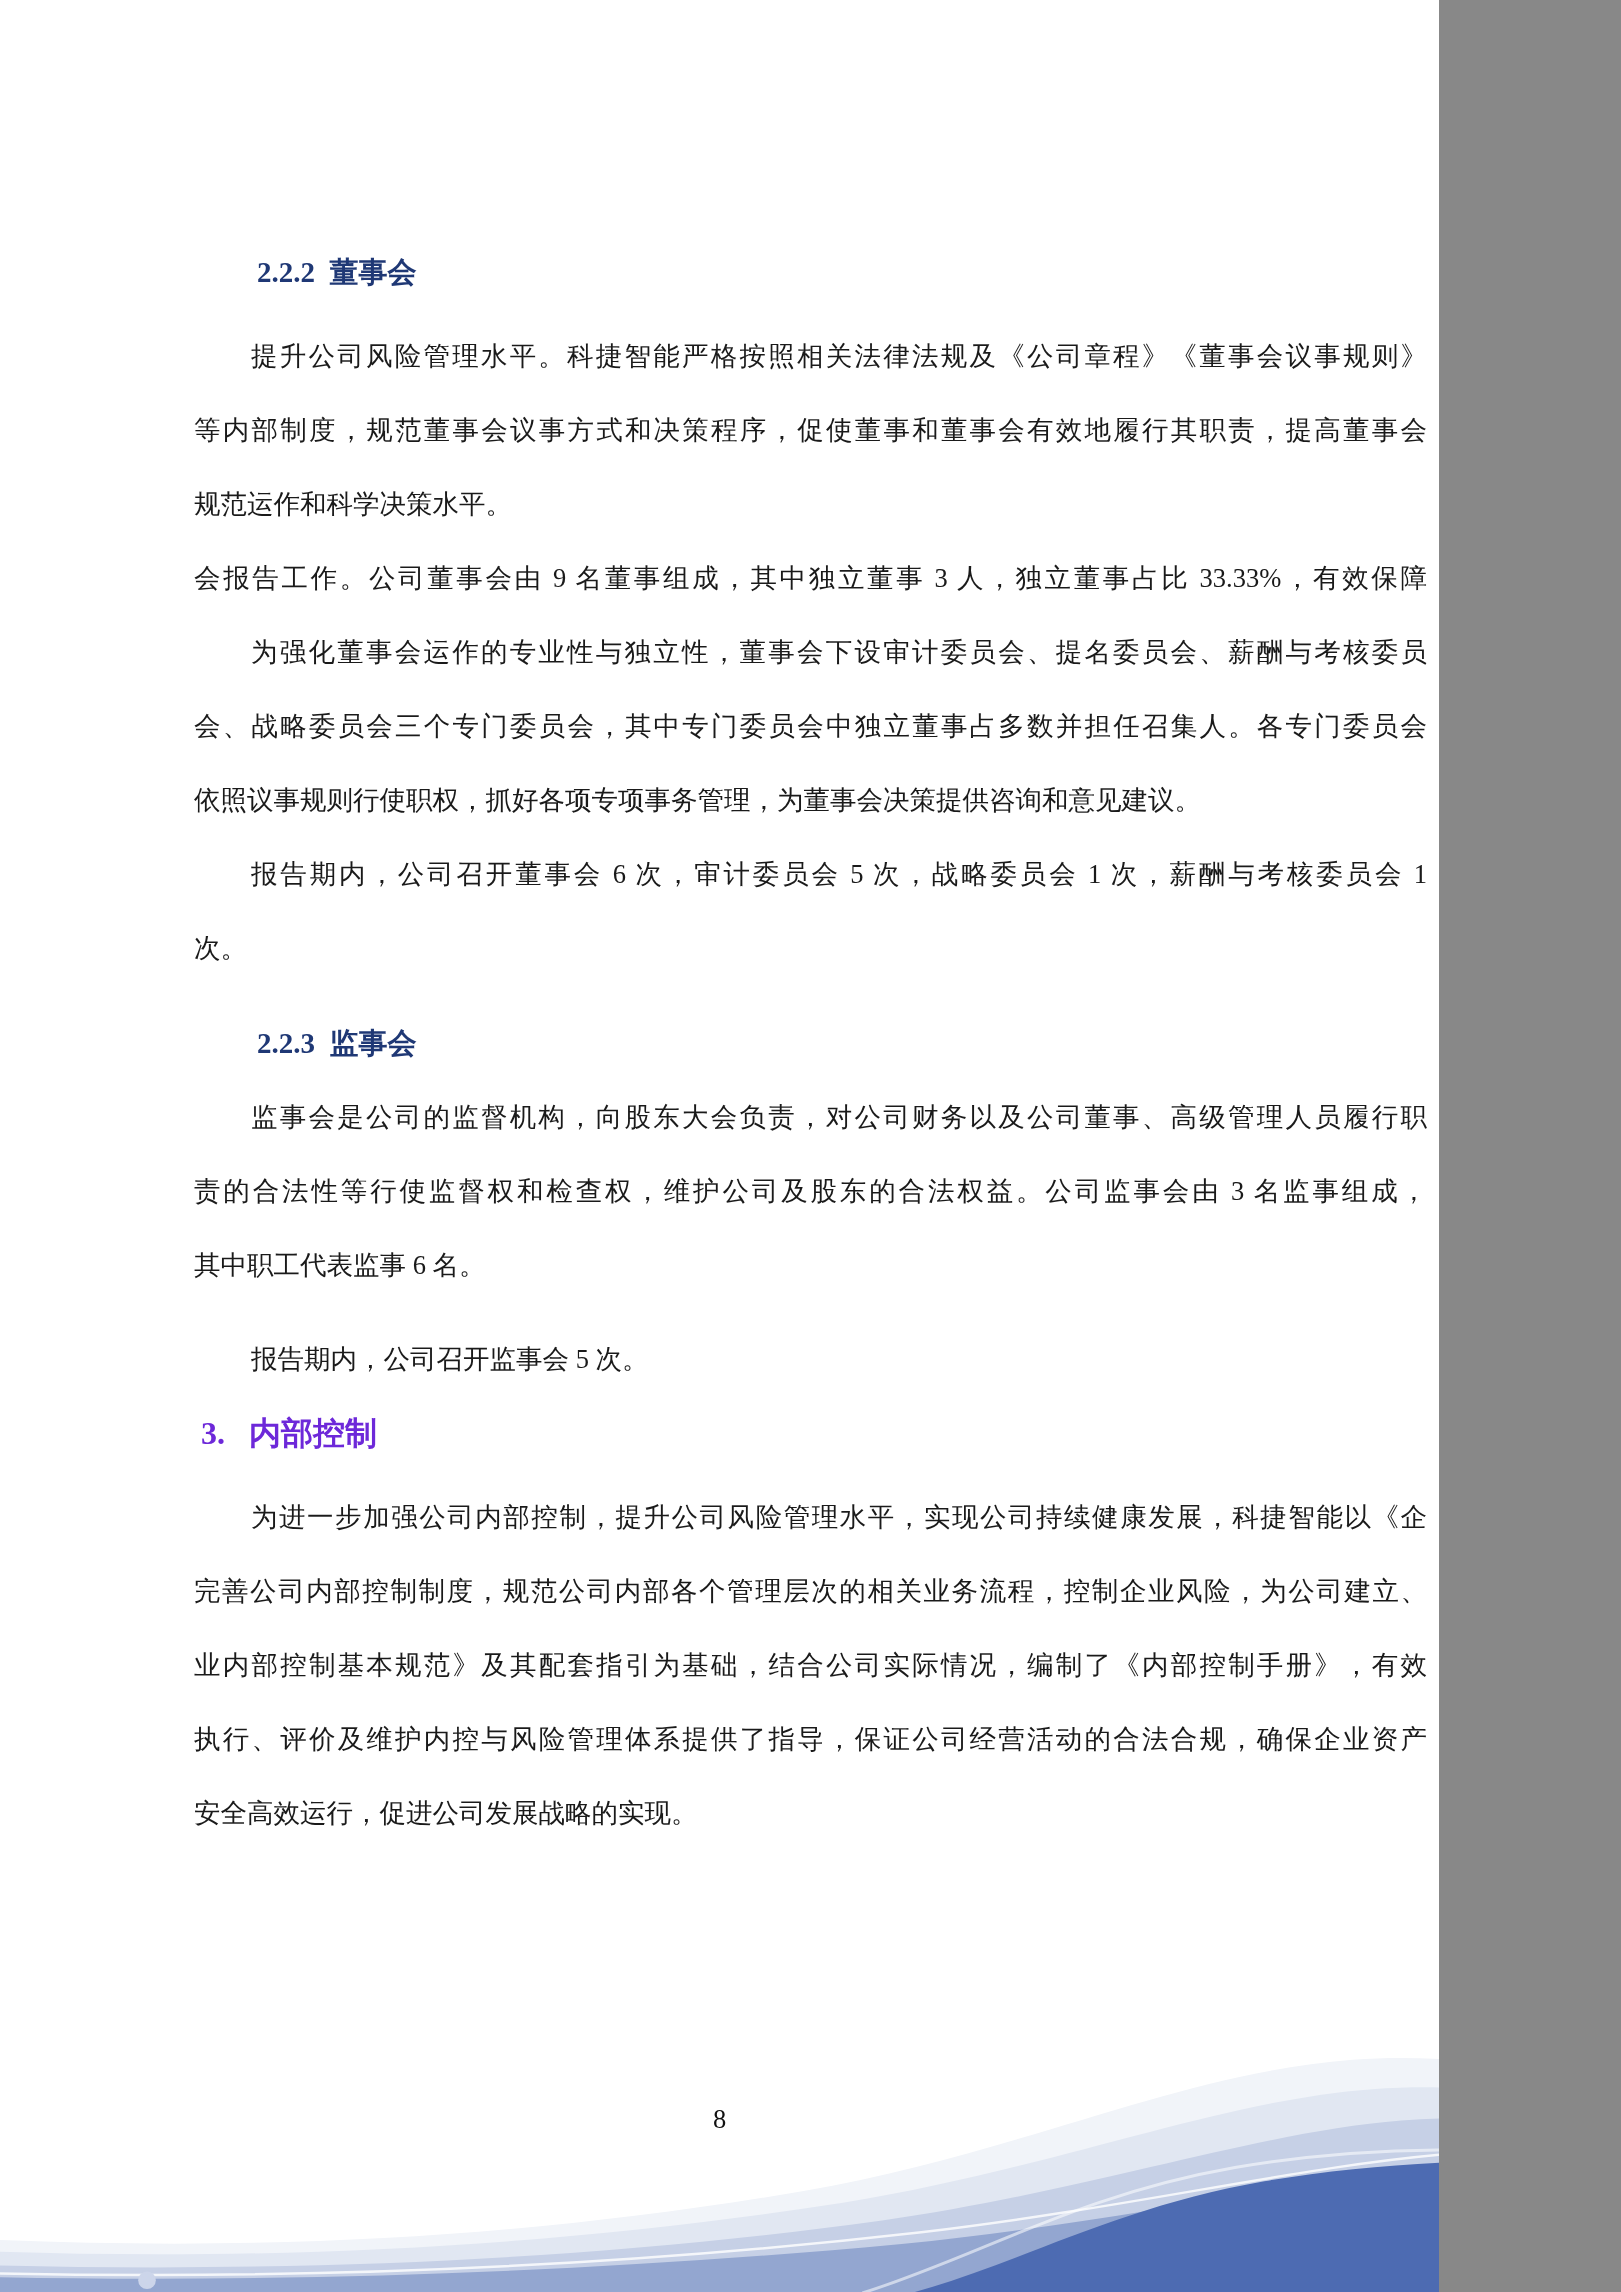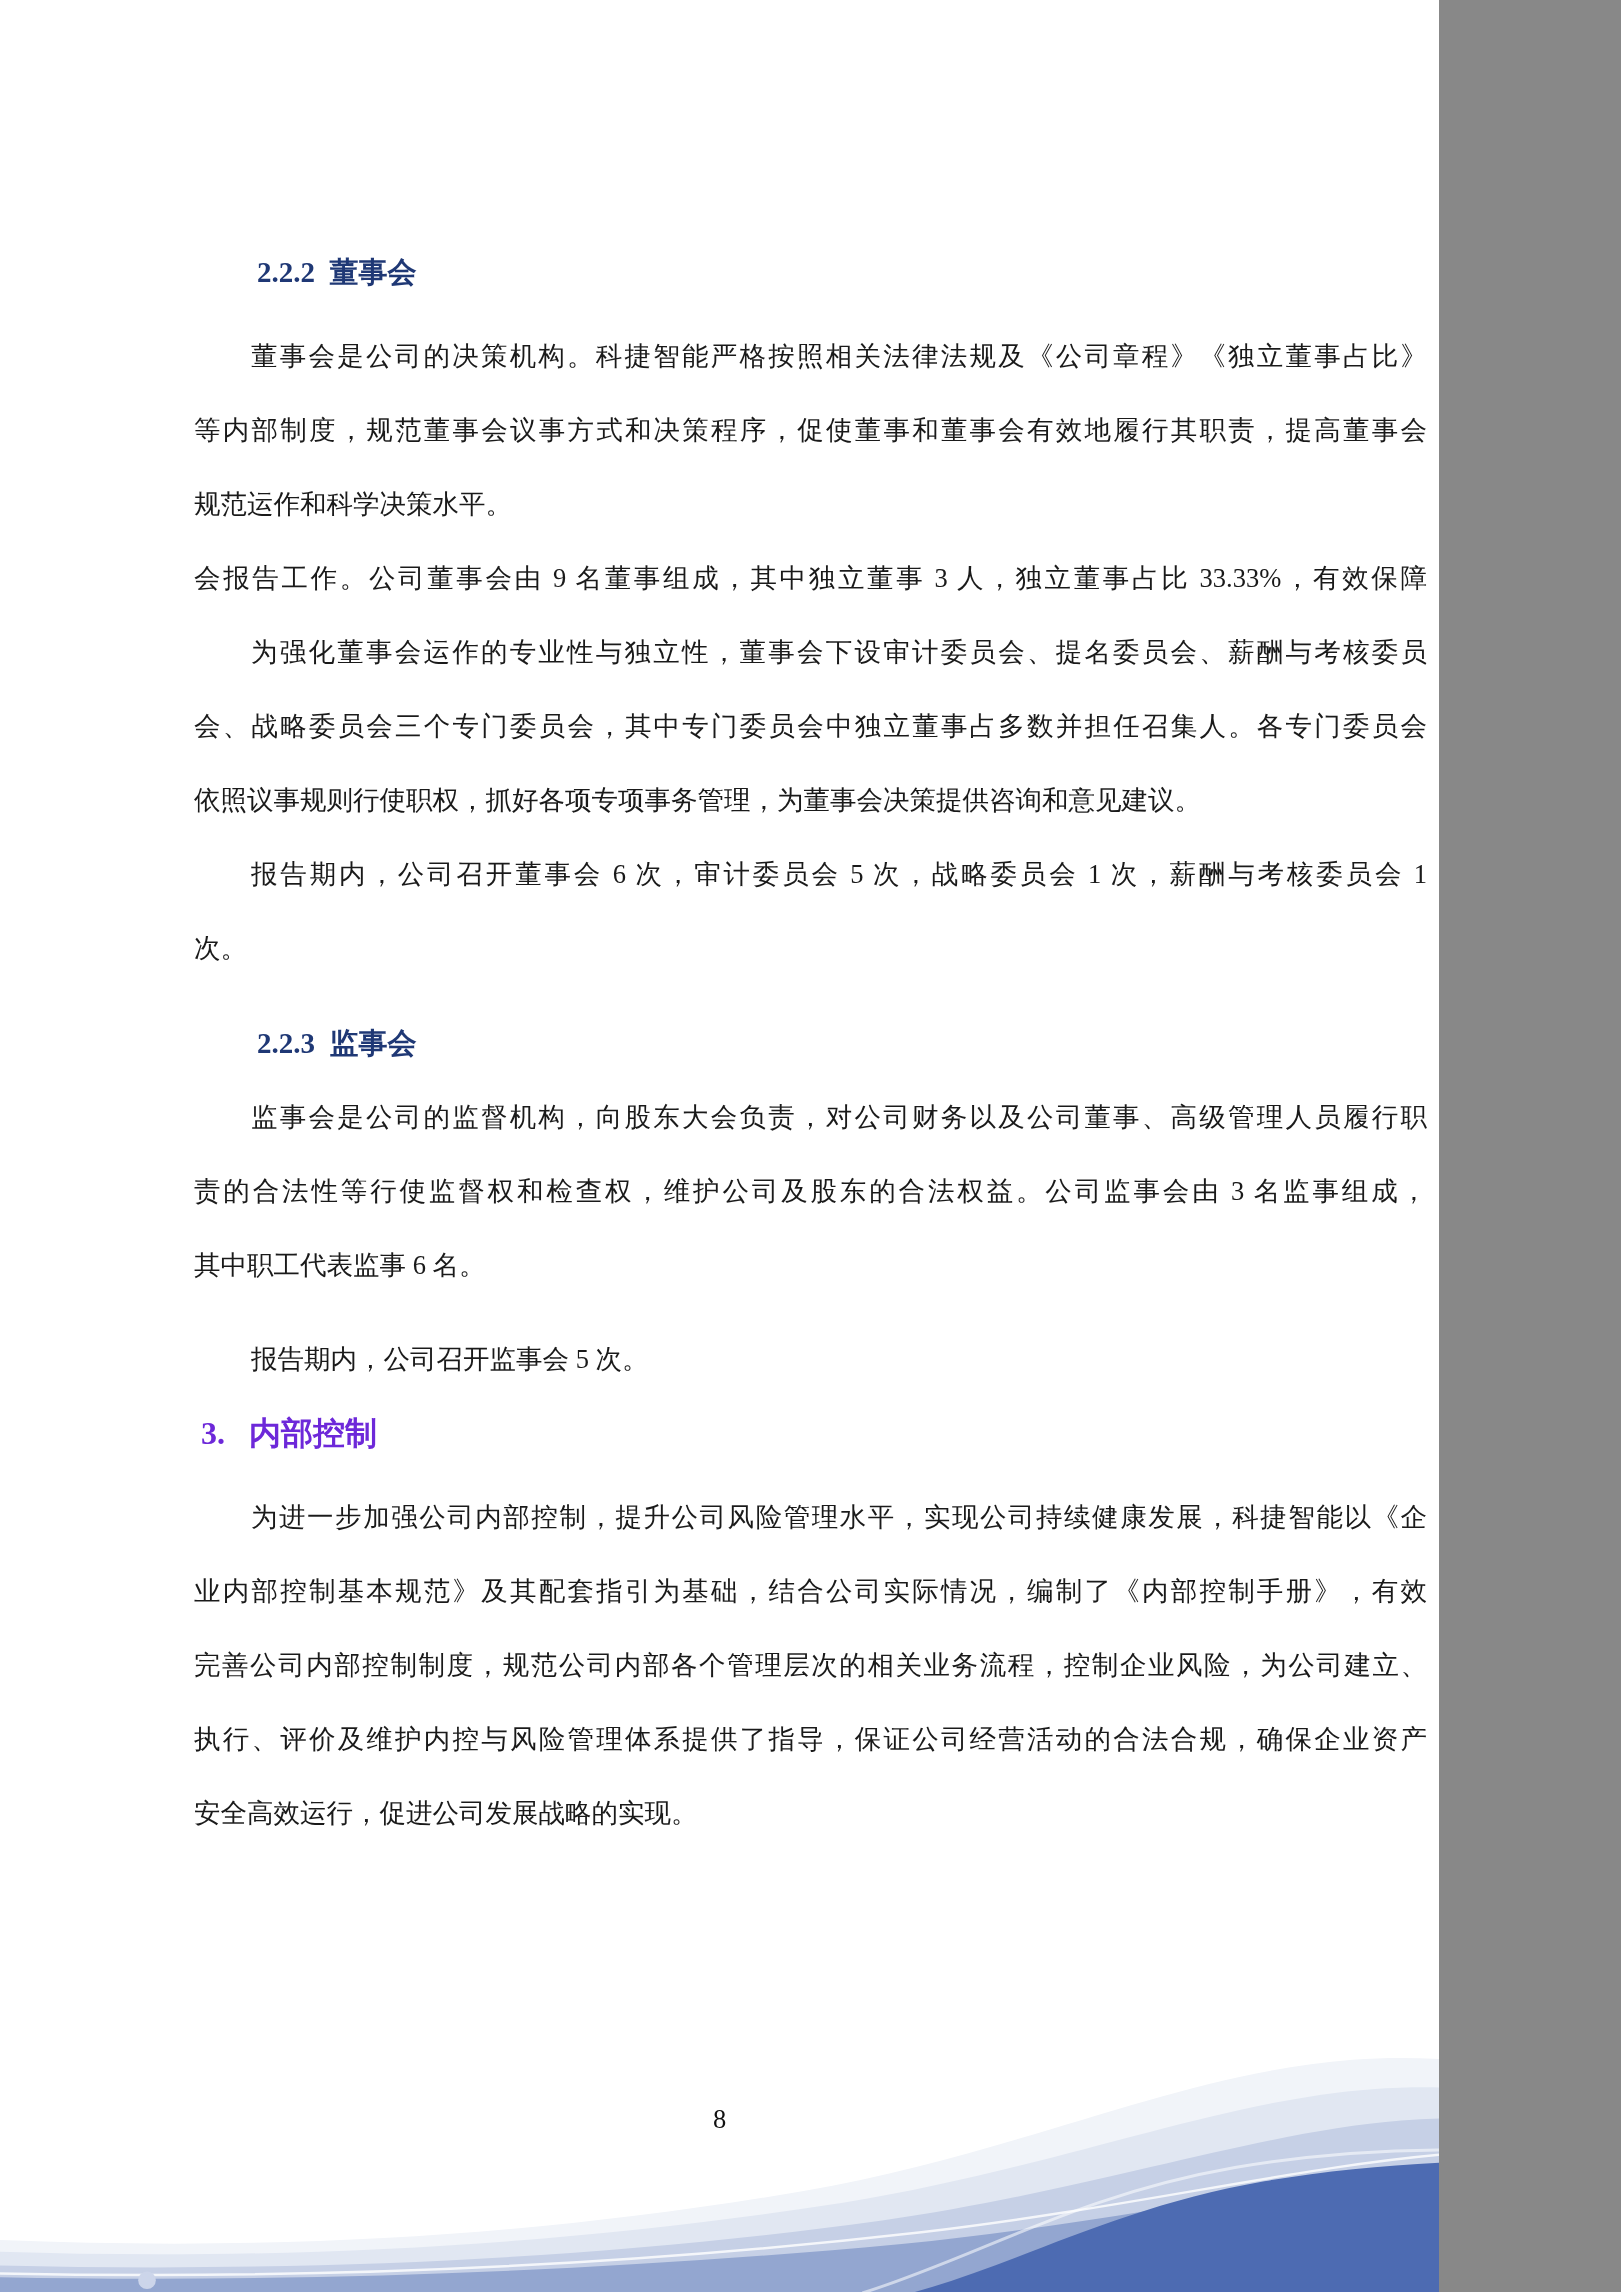--- a/index.html
+++ b/index.html
@@ -65,21 +65,21 @@
   }
 </style>
 </head>
 <body>
 
 <div class="page">
 
   <main class="doc">
       <div class="block h-sub">2.2.2  董事会</div>
       <div class="block para" style="margin-top: 9.8px;">
-        <div class="line indent just">董事会是公司的决策机构。科捷智能严格按照相关法律法规及《公司章程》《独立董事占比》</div>
+        <div class="line indent just">提升公司风险管理水平。科捷智能严格按照相关法律法规及《公司章程》《董事会议事规则》</div>
         <div class="line just">等内部制度，规范董事会议事方式和决策程序，促使董事和董事会有效地履行其职责，提高董事会</div>
         <div class="line">规范运作和科学决策水平。</div>
       </div>
       <div class="block para">
         <div class="line just">会报告工作。公司董事会由 9 名董事组成，其中独立董事 3 人，独立董事占比 33.33%，有效保障</div>
       </div>
       <div class="block para">
         <div class="line indent just">为强化董事会运作的专业性与独立性，董事会下设审计委员会、提名委员会、薪酬与考核委员</div>
         <div class="line just">会、战略委员会三个专门委员会，其中专门委员会中独立董事占多数并担任召集人。各专门委员会</div>
         <div class="line">依照议事规则行使职权，抓好各项专项事务管理，为董事会决策提供咨询和意见建议。</div>
@@ -93,22 +93,22 @@
         <div class="line indent just">监事会是公司的监督机构，向股东大会负责，对公司财务以及公司董事、高级管理人员履行职</div>
         <div class="line just">责的合法性等行使监督权和检查权，维护公司及股东的合法权益。公司监事会由 3 名监事组成，</div>
         <div class="line">其中职工代表监事 6 名。</div>
       </div>
       <div class="block para" style="margin-top: 19.6px;">
         <div class="line indent">报告期内，公司召开监事会 5 次。</div>
       </div>
       <div class="block h-main">3.   内部控制</div>
       <div class="block para" style="margin-top: 9.8px;">
         <div class="line indent just">为进一步加强公司内部控制，提升公司风险管理水平，实现公司持续健康发展，科捷智能以《企</div>
+        <div class="line just">完善公司内部控制制度，规范公司内部各个管理层次的相关业务流程，控制企业风险，为公司建立、</div>
         <div class="line just">业内部控制基本规范》及其配套指引为基础，结合公司实际情况，编制了《内部控制手册》，有效</div>
-        <div class="line just">完善公司内部控制制度，规范公司内部各个管理层次的相关业务流程，控制企业风险，为公司建立、</div>
         <div class="line just">执行、评价及维护内控与风险管理体系提供了指导，保证公司经营活动的合法合规，确保企业资产</div>
         <div class="line">安全高效运行，促进公司发展战略的实现。</div>
       </div>
     </main>
 
   <div class="page-number">8</div>
 
   <svg class="footer-wave" viewBox="0 0 1654 300" preserveAspectRatio="none" aria-hidden="true">
 
     <path d="M0,246 C300,258 560,240 820,196 C1040,158 1200,76 1380,62 C1480,55 1580,70 1654,96 L1654,300 L0,300 Z" fill="#F1F4F9"></path>

